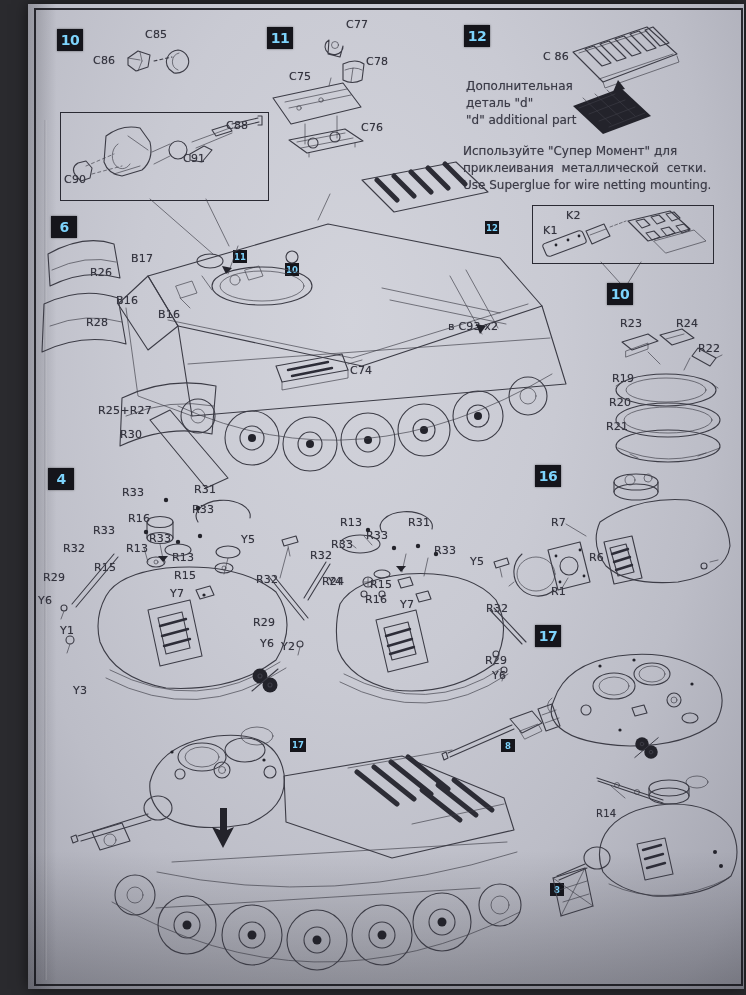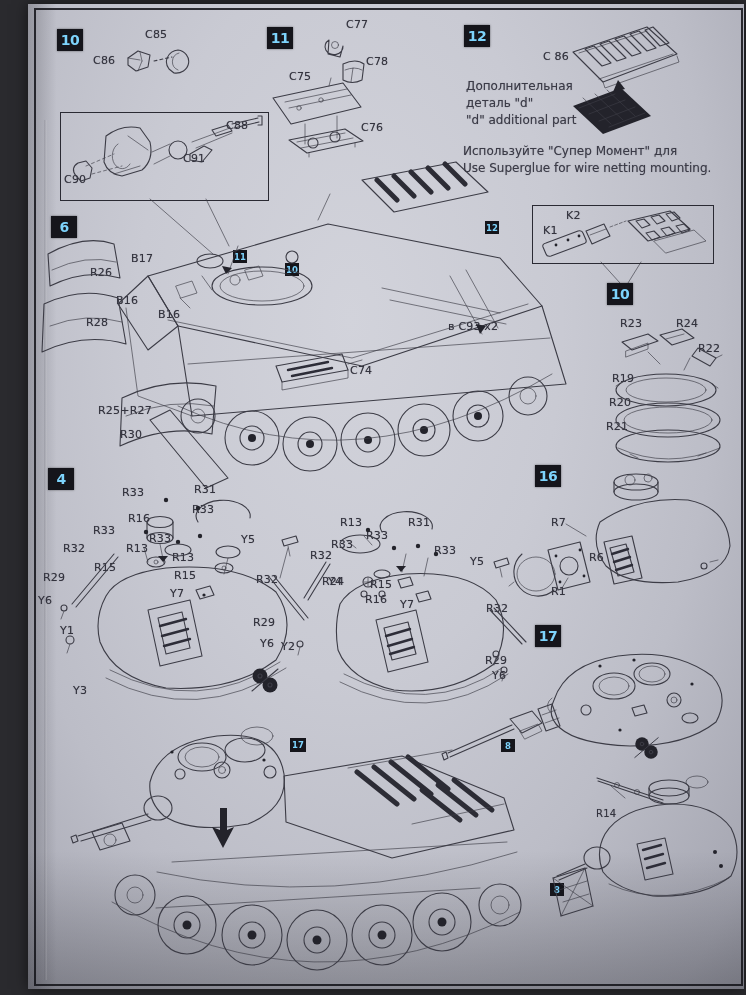--- a/index.html
+++ b/index.html
@@ -115,20 +115,21 @@
     <polygon points="18,84 66,66 96,94 48,112" class="fill"></polygon>
     <path d="M24,86 L60,72 M34,92 L70,78 M44,99 L80,85 M54,105 L90,91 M28,76 L56,102 M40,72 L68,98 M52,68 L80,94" stroke="#777785" class="thin"></path>
   </svg>
   <div class="note" style="left:466px;top:78px">
     <div>Дополнительная</div>
     <div>деталь "d"</div>
     <div>"d" additional part</div>
   </div>
   <div class="note" style="left:463px;top:143px;width:278px">
     <div>Используйте "Супер Момент" для</div>
+    <div class="w">приклеивания металлической сетки.</div>
     <div>Use Superglue for wire netting mounting.</div>
   </div>
 
   <div class="badge big" style="left:51px;top:216px">6</div>
   <span class="lbl" style="left:90px;top:266px">R26</span>
   <span class="lbl" style="left:86px;top:316px">R28</span>
   <span class="lbl" style="left:131px;top:252px">B17</span>
   <span class="lbl" style="left:116px;top:294px">B16</span>
   <span class="lbl" style="left:158px;top:308px">B16</span>
   <span class="lbl" style="left:98px;top:404px">R25+R27</span>

